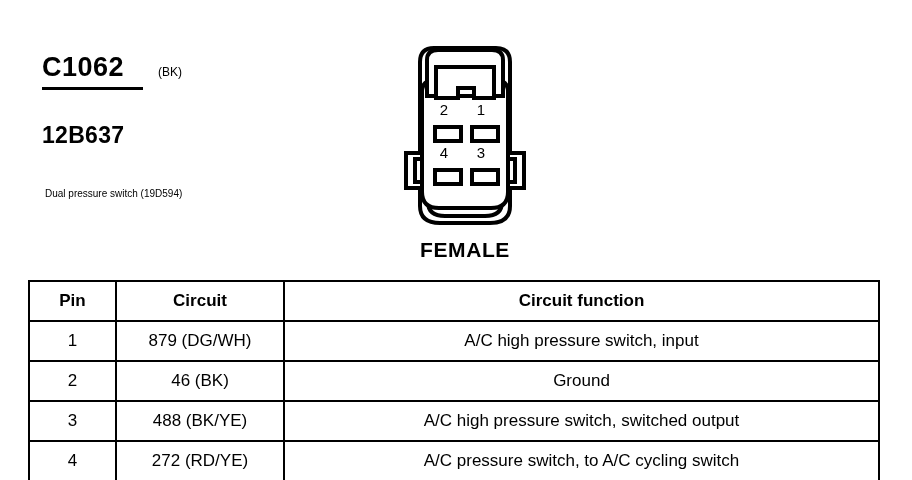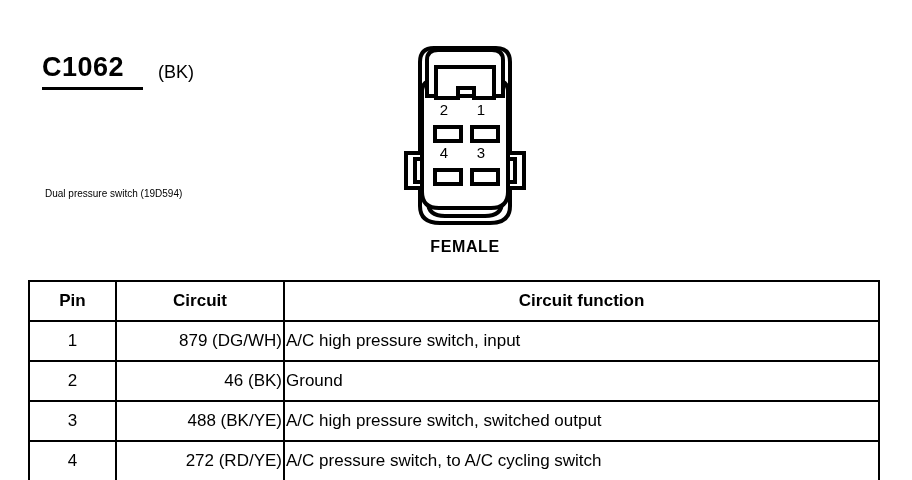--- a/index.html
+++ b/index.html
@@ -41,21 +41,21 @@
     left: 2px;
     top: 35px;
     width: 101px;
     height: 3px;
     background: #000;
   }
   #connector-color-code {
     position: absolute;
     left: 118px;
     top: 12px;
-    font-size: 18px;
+    font-size: 12px;
     line-height: 16px;
   }
   #part-number {
     position: absolute;
     left: 2px;
     top: 70px;
     font-size: 23px;
     font-weight: bold;
     letter-spacing: 0.3px;
     line-height: 26px;
@@ -94,63 +94,64 @@
   #pin-label-1 { left: 95px; top: 62px; }
   #pin-label-4 { left: 58px; top: 105px; }
   #pin-label-3 { left: 95px; top: 105px; }
 
   #gender-label {
     position: absolute;
     left: 0px;
     top: 198px;
     width: 180px;
     text-align: center;
-    font-size: 16px;
+    font-size: 21px;
     font-weight: bold;
     letter-spacing: 0.6px;
   }
 
   
   #pinout-table {
     position: absolute;
     left: 28px;
     top: 280px;
     width: 852px;
     border-collapse: collapse;
     table-layout: fixed;
   }
   #pinout-table th,
   #pinout-table td {
     border: 2px solid #000;
     height: 38px;
-    padding: 0 1px;
+    padding: 0 7px;
     font-size: 17px;
     line-height: 20px;
     vertical-align: middle;
   }
   #pinout-table th {
     font-weight: bold;
     text-align: center;
   }
   .col-pin { width: 87px; }
   .col-circuit { width: 168px; }
   .col-function { width: auto; }
   td.cell-pin { text-align: center; }
-  td.cell-circuit { text-align: right; }
-  td.cell-function { text-align: left; padding-left: 14px; }
+  td.cell-circuit { text-align: center; }
+  td.cell-function { text-align: center; padding-left: 14px; }
 </style>
 </head>
 <body>
 
 <div id="id-block">
   <div id="connector-id-row">
     <div id="connector-id">C1062</div>
     <div id="connector-id-underline"></div>
     <div id="connector-color-code">(BK)</div>
   </div>
+  <div id="part-number">12B637</div>
   <div id="component-desc">Dual pressure switch (19D594)</div>
 </div>
 
 <div id="connector-figure">
 
   <svg id="connector-svg" width="180" height="200" viewBox="0 0 180 200">
 
     <path d="M 45 22
              Q 45 8 59 8
              L 121 8

